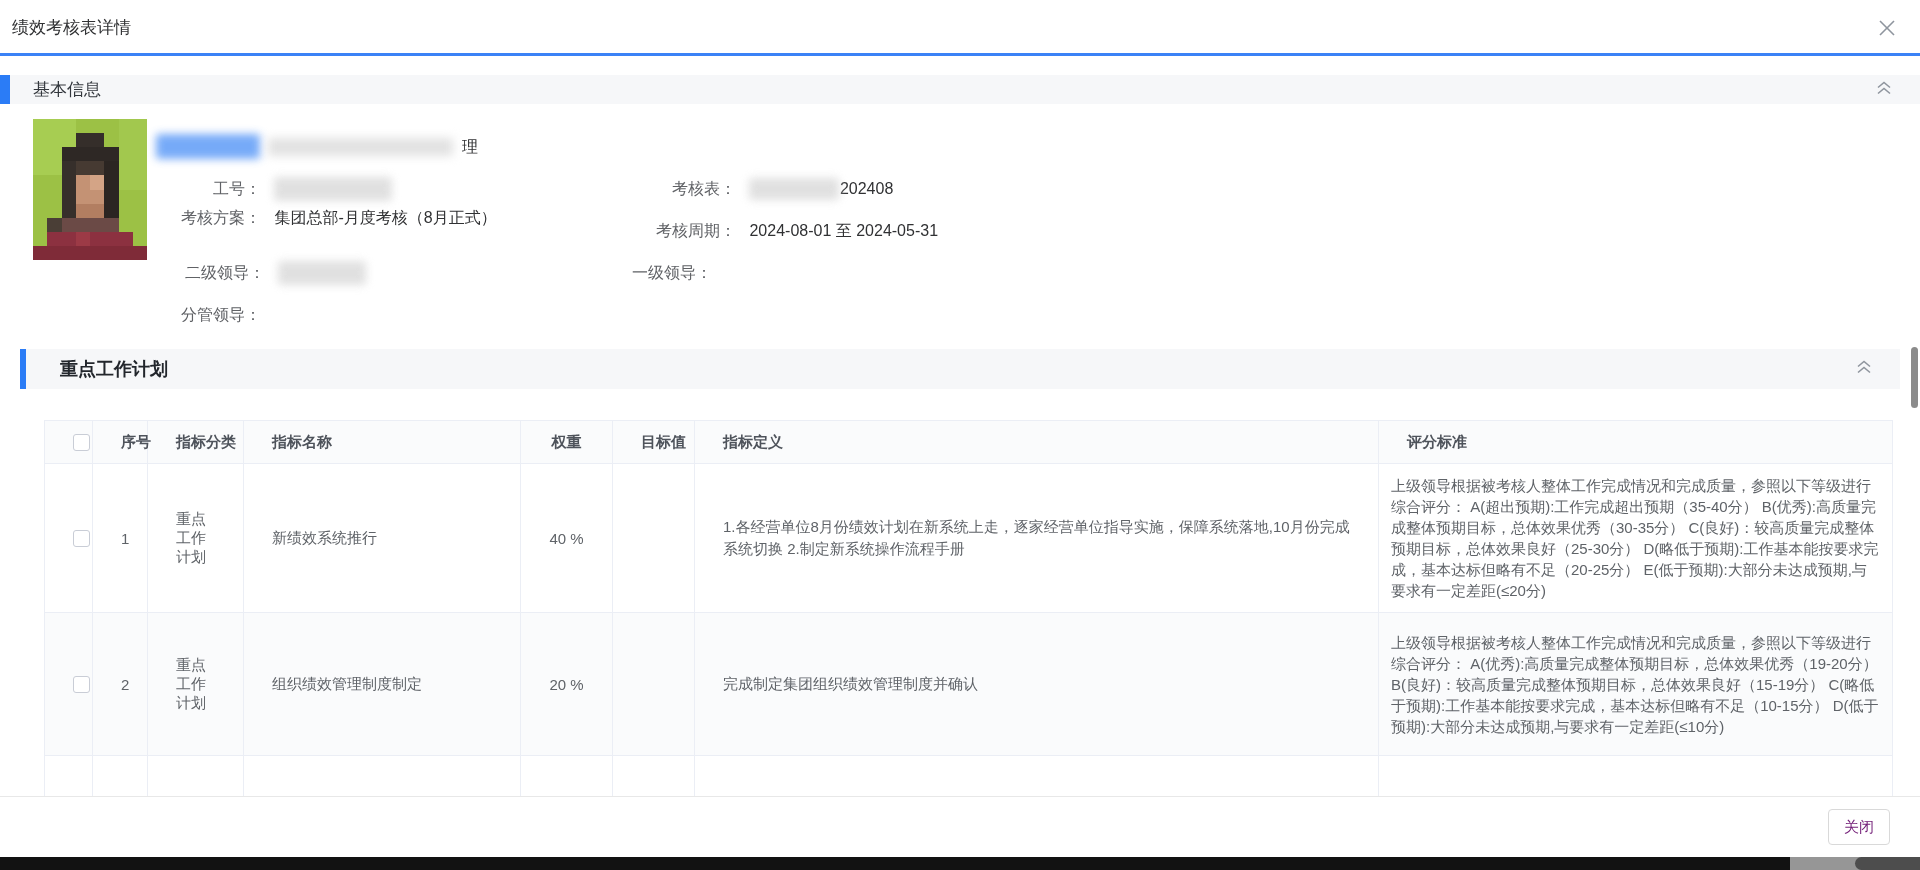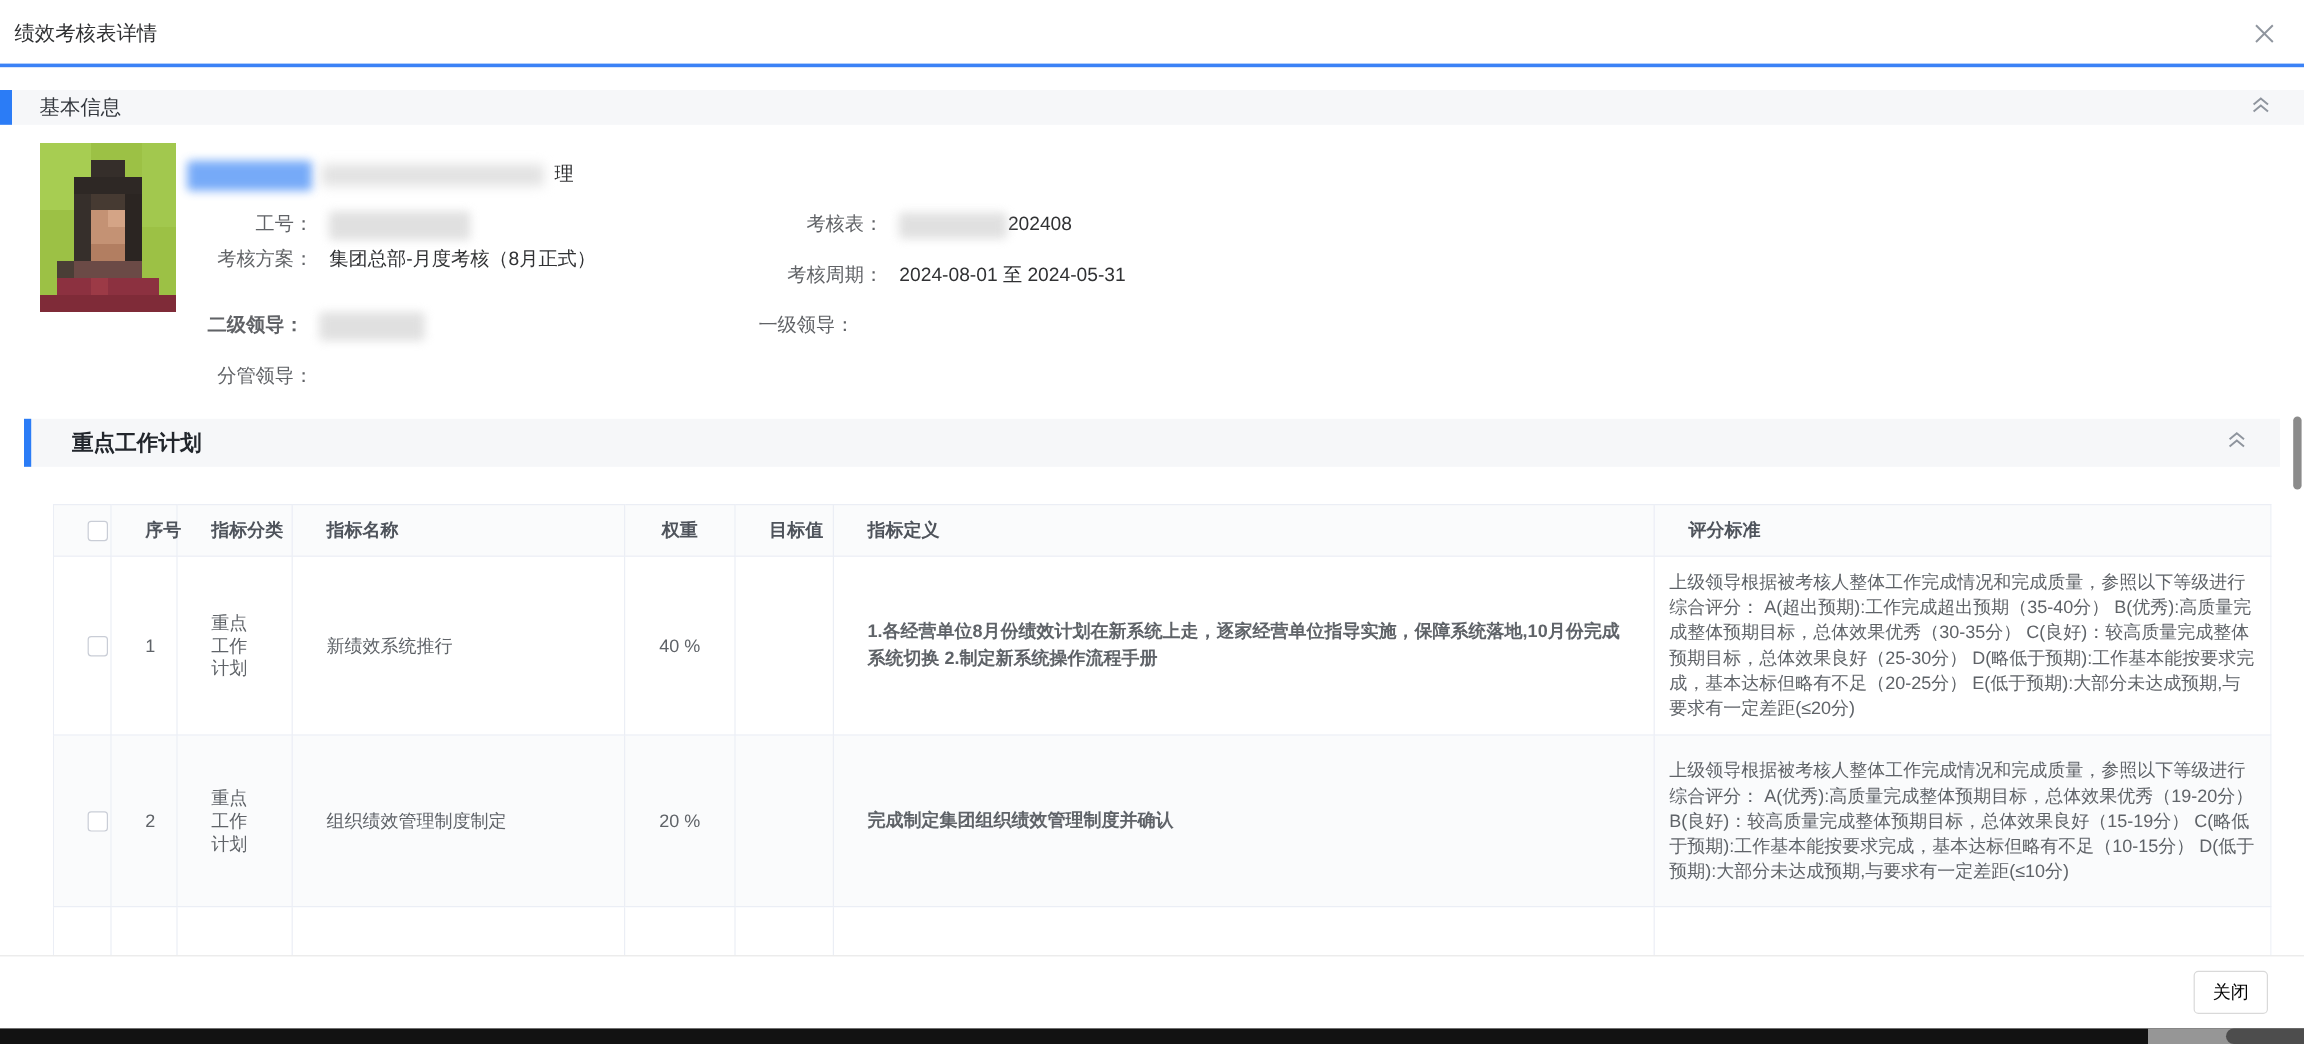--- a/index.html
+++ b/index.html
@@ -46,30 +46,30 @@
   th, td { border:1px solid #ebeef5; padding:8px 28px; vertical-align:middle;
            word-break:break-all; }
   thead th { height:43px; background:#fafbfc; color:#4e535b; font-weight:600;
              text-align:left; white-space:nowrap; }
   th.c-center, td.c-center { text-align:center; }
   tbody tr.r1 { height:149px; }
   tbody tr.r2 { height:143px; }
   tbody tr.r2 td { background:#fafbfc; }
   tbody tr.r3 { height:170px; }
   td.std { line-height:21px; padding:10px 12px; }
-  td.def { line-height:22px;font-weight:bold; }
+  td.def { line-height:22px; }
   .cb { display:inline-block; width:17px; height:17px; border:1px solid #c9cdd6;
         border-radius:3px; background:#fff; vertical-align:middle; cursor:pointer; }
 
   
   .modal-footer { position:absolute; left:0; top:796px; width:1920px; height:61px;
                   border-top:1px solid #e8e8e8; background:#fff; }
   .btn-close { position:absolute; right:30px; top:12px; width:62px; height:36px;
                background:#fff; border:1px solid #d9d9d9; border-radius:4px;
-               font-size:15px; color:#000000; cursor:pointer;
+               font-size:15px; color:#701a75; cursor:pointer;
                font-family:"Liberation Sans","DejaVu Sans",sans-serif; }
 
   
   .bottom-bar { position:absolute; left:0; top:857px; width:1920px; height:13px;
                 background:#121212; }
   .hb-track { position:absolute; left:1790px; top:0; width:130px; height:13px; background:#969696; }
   .hb-thumb { position:absolute; left:1855px; top:0; width:65px; height:13px;
               background:#4d4d4d; border-radius:7px 0 0 7px; cursor:pointer; }
   .v-thumb { position:absolute; left:1911px; top:347px; width:7px; height:61px;
              background:#8b8b8b; border-radius:4px; cursor:pointer; }
@@ -123,21 +123,21 @@
   </div>
 
   <div class="info-row" style="left:156px; top:175px;">
     <span class="flabel lw">工号：</span>
     <span class="redact r-grey" style="width:118px;height:24px;margin-left:9px;"></span>
   </div>
   <div class="info-row" style="left:156px; top:204px;">
     <span class="flabel lw">考核方案：</span>
     <span class="fvalue">集团总部-月度考核（8月正式）</span>
   </div>
-  <div class="info-row" style="left:148px; top:259px;font-weight:bold;">
+  <div class="info-row" style="left:160px; top:259px;">
     <span class="flabel lw">二级领导：</span>
     <span class="redact r-grey" style="width:88px;height:24px;margin-left:9px;"></span>
   </div>
   <div class="info-row" style="left:156px; top:301px;">
     <span class="flabel lw">分管领导：</span>
     <span class="fvalue"></span>
   </div>
 
   <div class="info-row" style="left:630px; top:175px;">
     <span class="flabel rw">考核表：</span>

